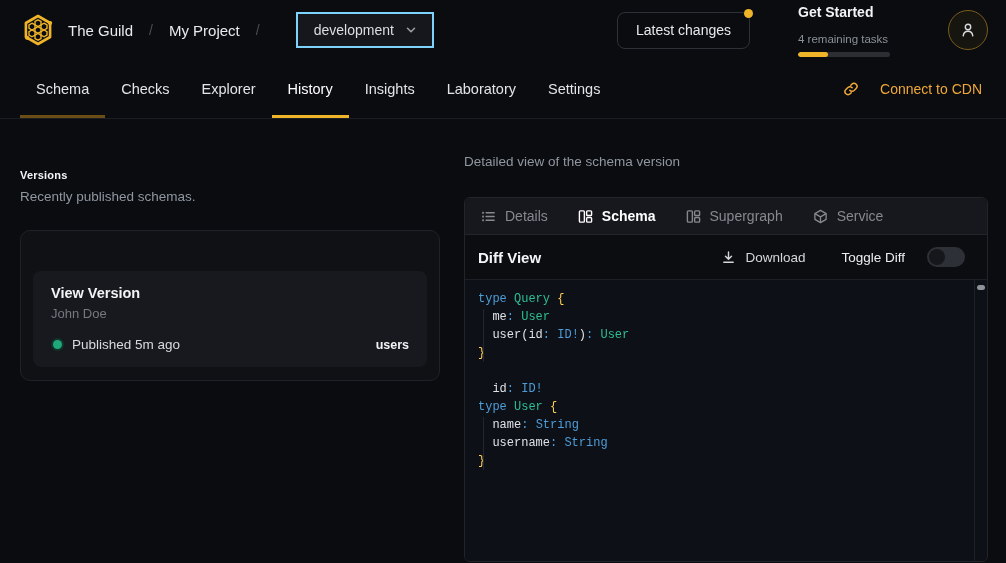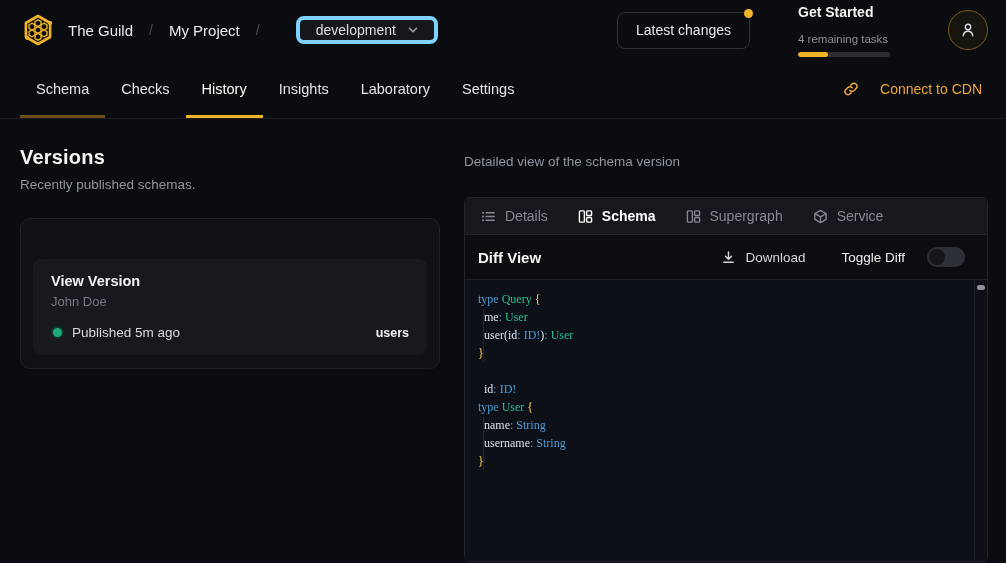--- a/index.html
+++ b/index.html
@@ -15,22 +15,22 @@
   
   .header {
     height:60px; display:flex; align-items:center;
     padding:0 18px 0 20px;
   }
   .logo { width:36px; height:36px; margin-right:12px; }
   .crumb { font-size:15px; color:#e8eaed; }
   .crumb-sep { color:#4a4e55; margin:0 16px; font-size:14px; }
   .target-select {
     display:flex; align-items:center; gap:10px;
-    background:#15171c; border:4px solid #7dd3fc; border-radius:8px;
-    height:28px; padding:0 14px 0 16px; margin-left:20px;
+    background:#15171c; border:2px solid #7dd3fc; border-radius:0;
+    height:36px; padding:0 14px 0 16px; margin-left:20px;
     color:#dcdfe3; cursor:pointer;
   }
   .header-right { margin-left:auto; display:flex; align-items:center; }
   .latest-btn {
     position:relative; background:transparent; border:1px solid #2e3238;
     border-radius:8px; height:37px; padding:0 18px; color:#e6e8ea;
     font-size:14px; font-family:inherit; cursor:pointer;
   }
   .latest-dot {
     position:absolute; top:-4px; right:-4px; width:9px; height:9px;
@@ -63,21 +63,21 @@
   .cdn-link {
     margin-left:auto; display:flex; align-items:center; gap:21px;
     color:#f0a837; font-size:14px; cursor:pointer;
   }
 
   
   .content { display:flex; height:443px; }
   .col-left { width:464px; flex:0 0 464px; padding:27px 24px 0 20px; }
   .col-right { flex:1; padding:27px 18px 0 0; display:flex; flex-direction:column; }
 
-  .panel-title { font-size:20px; font-weight:700; color:#f4f5f6; letter-spacing:.2px; }
+  .panel-title { font-size:11px; font-weight:700; color:#f4f5f6; letter-spacing:.2px;margin-top:23px; }
   .panel-sub { font-size:13.5px; color:#9097a0; margin-top:8px; }
 
   .version-card {
     margin-top:26px; background:#0f1115; border:1px solid #1f2228;
     border-radius:10px; padding:40px 12px 13px 12px;
   }
   .version-inner {
     background:#17191e; border-radius:8px; padding:14px 18px 15px 18px; cursor:pointer;
   }
   .vi-name { font-size:14.5px; font-weight:700; color:#f2f3f5; }
@@ -107,21 +107,21 @@
   }
   .diff-title { font-size:15px; font-weight:700; color:#f4f5f6; }
   .download { margin-left:auto; display:flex; align-items:center; gap:9px; color:#d4d7da; font-size:13.5px; cursor:pointer; }
   .toggle-wrap { display:flex; align-items:center; gap:22px; margin-left:36px; }
   .toggle-label { font-size:13.5px; color:#eceef0; }
   .switch { width:38px; height:20px; border-radius:10px; background:#2d3036; position:relative; cursor:pointer; }
   .switch .knob { position:absolute; top:2px; left:2px; width:16px; height:16px; border-radius:50%; background:#15171b; }
 
   .code-area {
     flex:1; background:#0d1016; position:relative;
-    font-family:Liberation Serif, serif; font-size:12px; line-height:18px;
+    font-family:Liberation Mono, monospace; font-size:12px; line-height:18px;
     padding:10px 24px 0 13px; overflow:hidden;
   }
   .code-line { height:18px; white-space:pre; }
   .tk-kw { color:#4e9dd8; }
   .tk-ty { color:#2dbf91; }
   .tk-br { color:#ffd152; }
   .tk-pl { color:#dde2e8; }
   .tk-pu { color:#4e9dd8; }
   .tk-sc { color:#4e9dd8; }
   .tk-bk { color:#c75fd6; }
@@ -200,20 +200,24 @@
 
 <div class="nav">
   <div class="nav-tab visited">
     <span>Schema</span>
       <span class="underline"></span>
   </div>
   <div class="nav-tab">
     <span>Checks</span>
       <span class="underline"></span>
   </div>
+  <div class="nav-tab">
+    <span>Explorer</span>
+      <span class="underline"></span>
+  </div>
   <div class="nav-tab active">
     <span>History</span>
       <span class="underline"></span>
   </div>
   <div class="nav-tab">
     <span>Insights</span>
       <span class="underline"></span>
   </div>
   <div class="nav-tab">
     <span>Laboratory</span>

